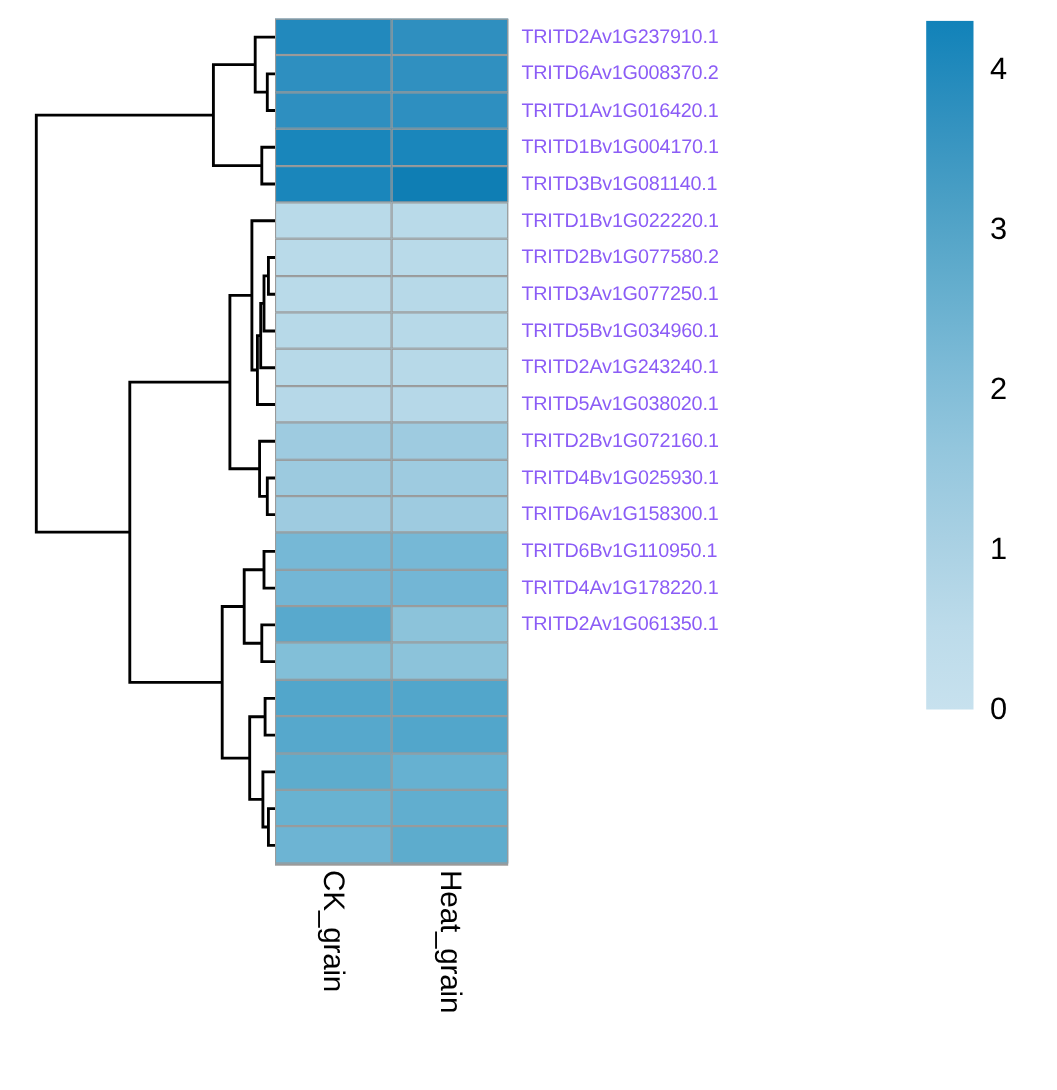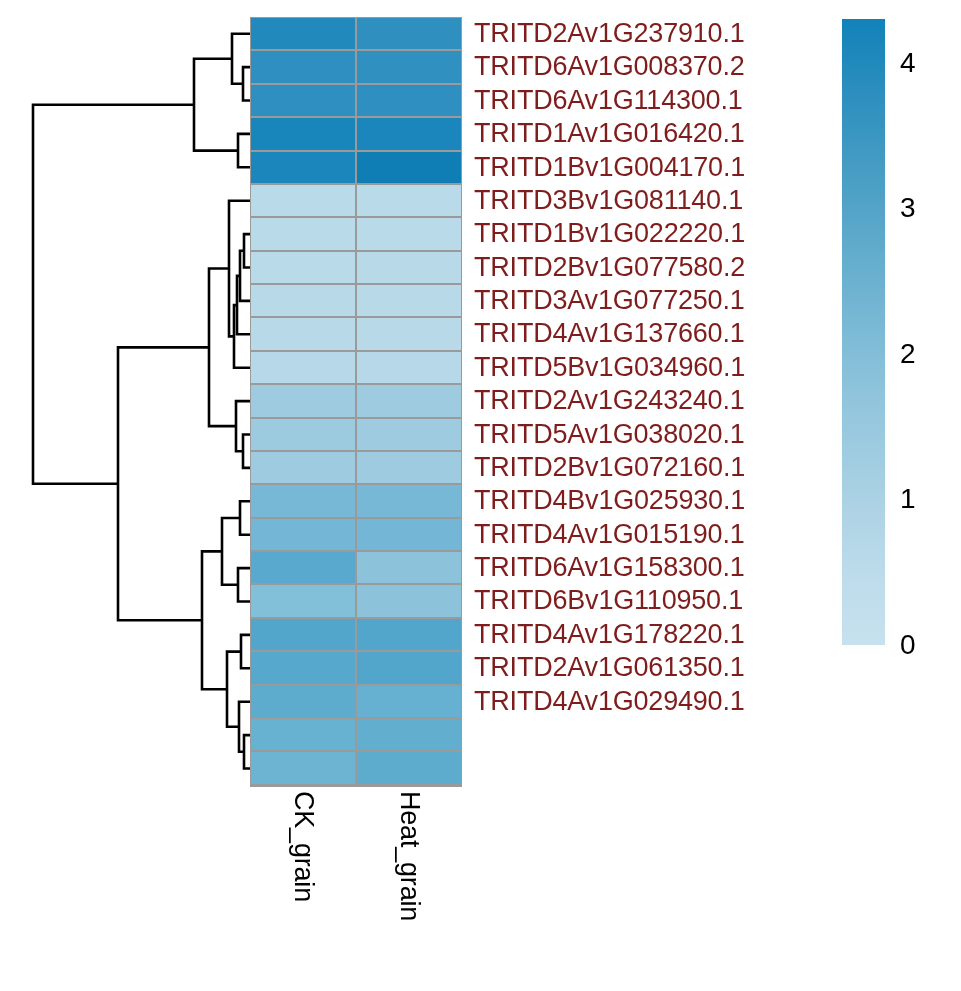--- a/index.html
+++ b/index.html
@@ -58,22 +58,22 @@
   #row-labels {
     position: absolute;
     left: 474px;
     top: 17px;
     width: 360px;
     height: 768px;
   }
   .row-label {
     height: 33.39px;
     line-height: 33.39px;
-    font-size: 27px;
-    color: #7f1d1d;
+    font-size: 18px;
+    color: #8b5cf6;
     white-space: nowrap;
     letter-spacing: -0.2px;
   }
 
   
   #col-labels {
     position: absolute;
     left: 250px;
     top: 787px;
     width: 212px;
@@ -274,39 +274,35 @@
       </div>
       <div class="hm-row">
         <div class="hm-cell" style="background: rgb(109, 180, 211);"></div>
         <div class="hm-cell" style="background: rgb(93, 172, 205);"></div>
       </div>
     </div>
 
   <div id="row-labels">
       <div class="row-label">TRITD2Av1G237910.1</div>
       <div class="row-label">TRITD6Av1G008370.2</div>
-      <div class="row-label">TRITD6Av1G114300.1</div>
       <div class="row-label">TRITD1Av1G016420.1</div>
       <div class="row-label">TRITD1Bv1G004170.1</div>
       <div class="row-label">TRITD3Bv1G081140.1</div>
       <div class="row-label">TRITD1Bv1G022220.1</div>
       <div class="row-label">TRITD2Bv1G077580.2</div>
       <div class="row-label">TRITD3Av1G077250.1</div>
-      <div class="row-label">TRITD4Av1G137660.1</div>
       <div class="row-label">TRITD5Bv1G034960.1</div>
       <div class="row-label">TRITD2Av1G243240.1</div>
       <div class="row-label">TRITD5Av1G038020.1</div>
       <div class="row-label">TRITD2Bv1G072160.1</div>
       <div class="row-label">TRITD4Bv1G025930.1</div>
-      <div class="row-label">TRITD4Av1G015190.1</div>
       <div class="row-label">TRITD6Av1G158300.1</div>
       <div class="row-label">TRITD6Bv1G110950.1</div>
       <div class="row-label">TRITD4Av1G178220.1</div>
       <div class="row-label">TRITD2Av1G061350.1</div>
-      <div class="row-label">TRITD4Av1G029490.1</div>
     </div>
 
   <div id="col-labels">
     <div class="col-label-slot c0">
       <span class="col-label-text">CK_grain</span>
     </div>
     <div class="col-label-slot c1">
       <span class="col-label-text">Heat_grain</span>
     </div>
   </div>

